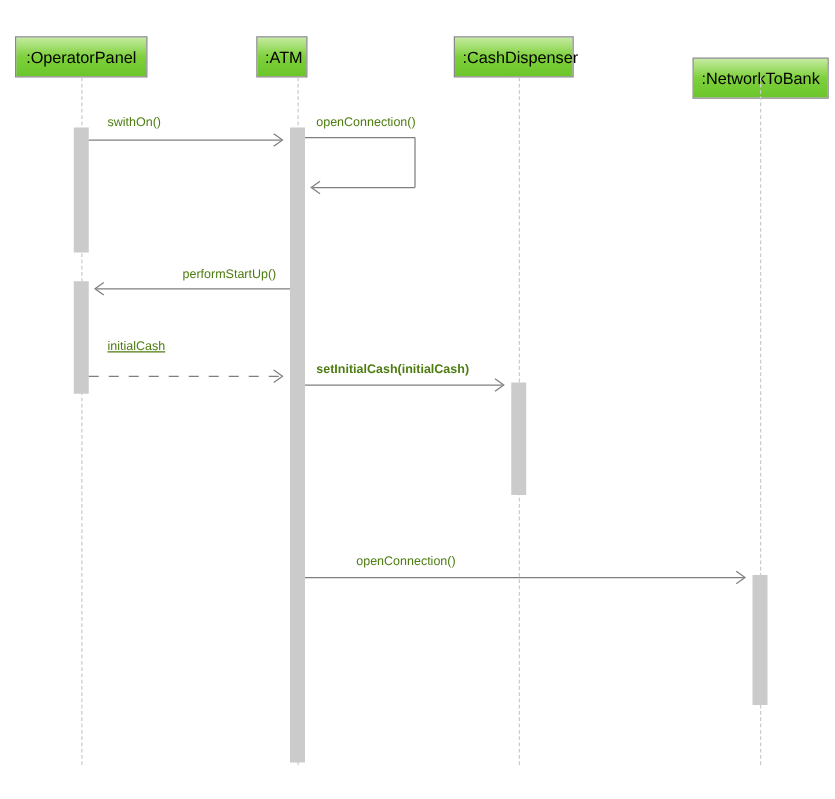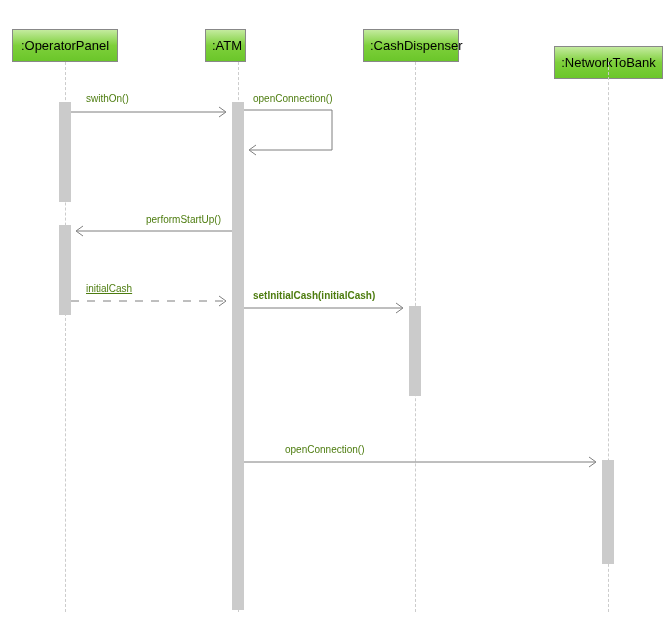--- a/index.html
+++ b/index.html
@@ -80,21 +80,21 @@
   <line x1="88" y1="42" x2="6" y2="42" stroke="#7f7f7f" stroke-width="1"></line>
   <polyline points="12,37 5,42 12,47" fill="none" stroke="#7f7f7f" stroke-width="1"></polyline>
 </svg>
 
 <span class="label" style="left:146px; top:214px;">performStartUp()</span>
 <svg class="arrow" style="left:71px; top:229px;" width="161" height="10">
   <line x1="161" y1="2" x2="6" y2="2" stroke="#7f7f7f" stroke-width="1"></line>
   <polyline points="12,-3 5,2 12,7" fill="none" stroke="#7f7f7f" stroke-width="1"></polyline>
 </svg>
 
-<span class="label underline" style="left:86px; top:283px;">initialCash</span>
+<span class="label underline" style="left:86px; top:272px;">initialCash</span>
 <svg class="arrow" style="left:71px; top:299px;" width="161" height="10">
   <line x1="0" y1="2" x2="154" y2="2" stroke="#7f7f7f" stroke-width="1" stroke-dasharray="8,8"></line>
   <polyline points="148,-3 155,2 148,7" fill="none" stroke="#7f7f7f" stroke-width="1"></polyline>
 </svg>
 
 <span class="label" style="left:253px; top:290px;font-weight:bold;">setInitialCash(initialCash)</span>
 <svg class="arrow" style="left:244px; top:306px;" width="165" height="10">
   <line x1="0" y1="2" x2="158" y2="2" stroke="#7f7f7f" stroke-width="1"></line>
   <polyline points="152,-3 159,2 152,7" fill="none" stroke="#7f7f7f" stroke-width="1"></polyline>
 </svg>

